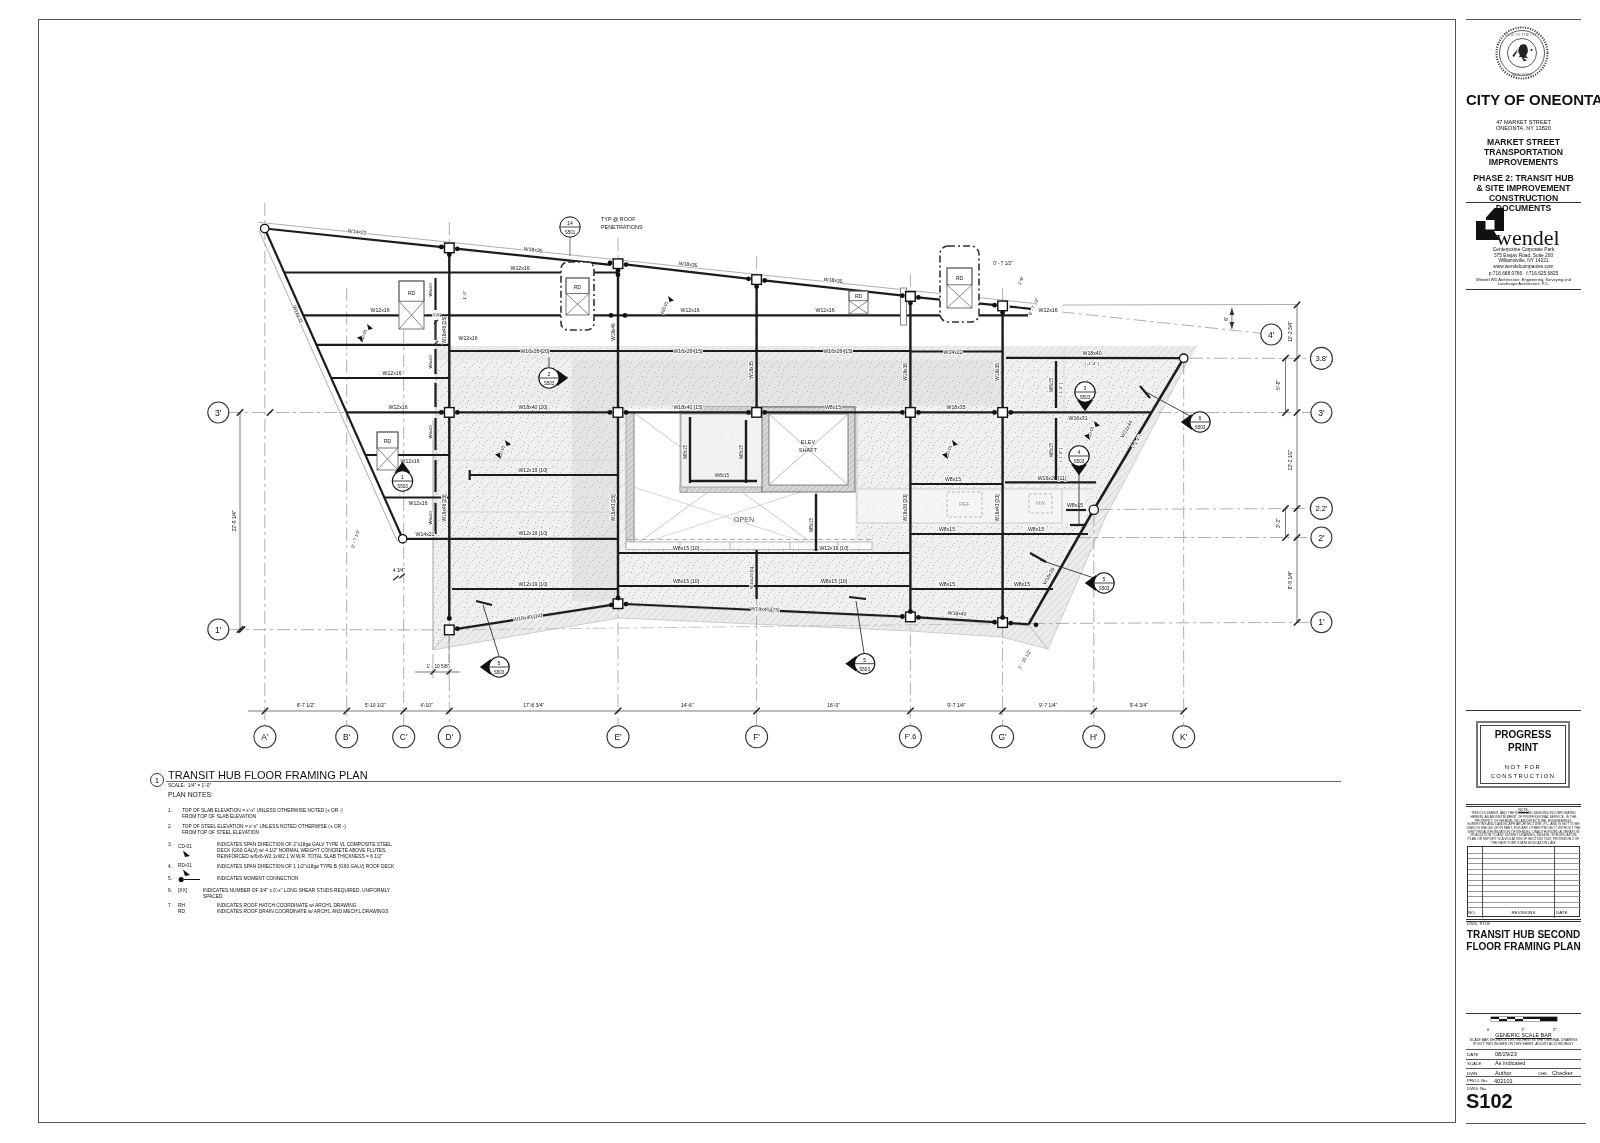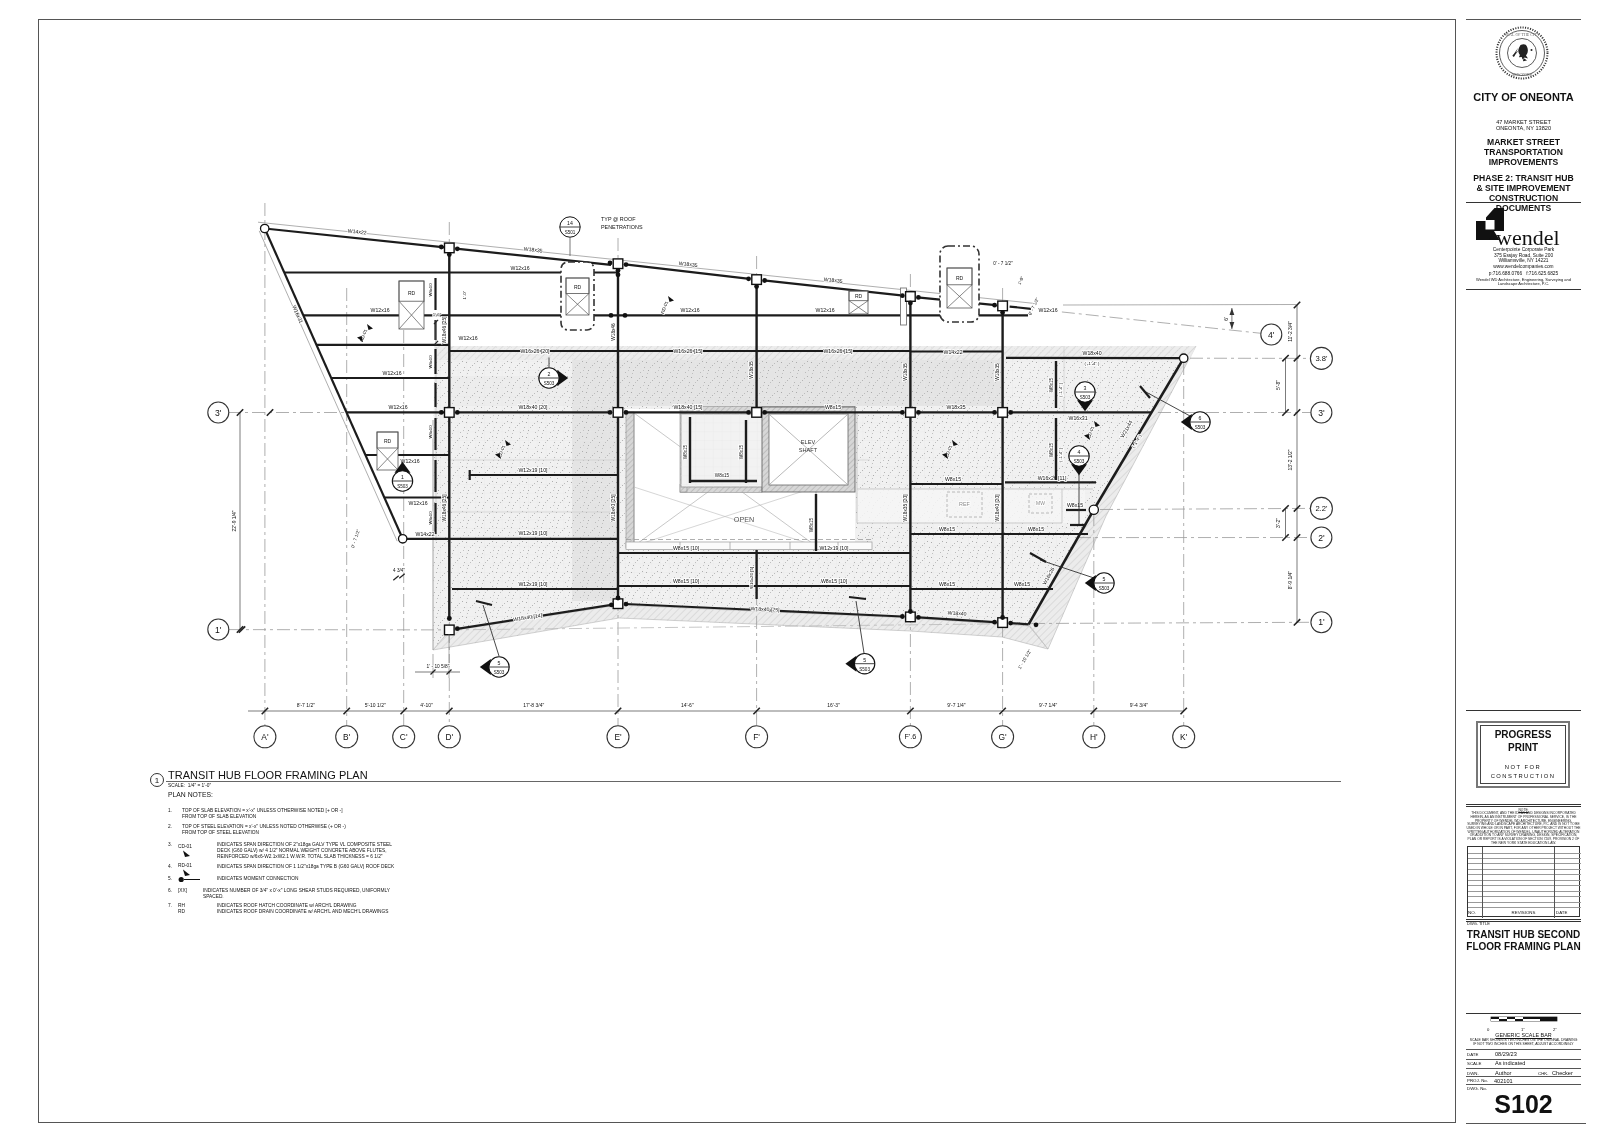--- a/index.html
+++ b/index.html
@@ -843,21 +843,21 @@
 <circle cx="30" cy="30" r="14.5" fill="none" stroke="#333" stroke-width="0.8"></circle>
 <text x="30" y="12.5" font-size="4" text-anchor="middle" fill="#666" font-family="Liberation Serif">SEAL&nbsp;OF&nbsp;THE&nbsp;CITY</text>
 <text x="30" y="52.5" font-size="4" text-anchor="middle" fill="#666" font-family="Liberation Serif">NEW YORK</text>
 <path d="M28.5 22 q5.5 -2.5 7 3 q1.2 4.5 -1.5 7.5 l2 3 -3.5 -1 -2 2 -0.8 -2.6 -2.8 0.4 1 -2.4 q-2.6 -3.2 -1 -7 Z" fill="#222"></path>
 <path d="M26 25 l-5.5 8 1.6 0.7 Z" fill="#222"></path>
 <path d="M27 27 l-6.5 5.5 1 1.2 Z" fill="#222"></path>
 <circle cx="39.5" cy="27" r="1" fill="#222"></circle>
 <path d="M31.5 35 l3.5 2.5 -4 0.8 Z" fill="#222"></path>
 </svg>
 
-<div style="position:absolute;left:1466px;top:91px;width:115px;text-align:center;font-size:11px;font-weight:bold;line-height:1.15;white-space:nowrap;">CITY OF ONEONTA</div>
+<div style="position:absolute;left:1466px;top:91px;width:115px;text-align:center;font-size:15px;font-weight:bold;line-height:1.15;white-space:nowrap;">CITY OF ONEONTA</div>
 <div style="position:absolute;left:1466px;top:119px;width:115px;text-align:center;font-size:5.6px;font-weight:normal;line-height:1.15;white-space:nowrap;">47 MARKET STREET<br>ONEONTA, NY 13820</div>
 
 <div style="position:absolute;left:1466px;top:138px;width:115px;text-align:center;font-size:8.6px;font-weight:bold;line-height:1.15;white-space:nowrap;">MARKET STREET<br>TRANSPORTATION<br>IMPROVEMENTS</div>
 <div style="position:absolute;left:1466px;top:174px;width:115px;text-align:center;font-size:8.6px;font-weight:bold;line-height:1.15;white-space:nowrap;">PHASE 2: TRANSIT HUB<br>&amp; SITE IMPROVEMENT<br>CONSTRUCTION<br>DOCUMENTS</div>
 <div style="position:absolute;left:1466px;top:202px;width:115px;height:0;border-top:1.2px solid #333"></div>
 
 <svg width="100" height="42" viewBox="0 0 100 42" style="position:absolute;left:1474px;top:206px">
 <rect x="12" y="2" width="18" height="23" fill="#111"></rect>
 <path d="M12 2 L20.5 2 L12 11.5 Z" fill="#fff"></path>
 <rect x="2" y="15" width="18" height="19" fill="#111"></rect>
@@ -938,21 +938,21 @@
 <div style="position:absolute;left:1467px;top:1061px;font-size:4.4px;font-weight:normal;line-height:1.15;white-space:nowrap;">SCALE</div>
 <div style="position:absolute;left:1495px;top:1060px;font-size:5.6px;font-weight:normal;line-height:1.15;white-space:nowrap;">As indicated</div>
 <div style="position:absolute;left:1467px;top:1070.5px;font-size:4.4px;font-weight:normal;line-height:1.15;white-space:nowrap;">DWN.</div>
 <div style="position:absolute;left:1495px;top:1069.5px;font-size:5.6px;font-weight:normal;line-height:1.15;white-space:nowrap;">Author</div>
 <div style="position:absolute;left:1538px;top:1070.5px;font-size:4.4px;font-weight:normal;line-height:1.15;white-space:nowrap;">CHK.</div>
 <div style="position:absolute;left:1552px;top:1069.5px;font-size:5.6px;font-weight:normal;line-height:1.15;white-space:nowrap;">Checker</div>
 <div style="position:absolute;left:1467px;top:1078px;font-size:4.4px;font-weight:normal;line-height:1.15;white-space:nowrap;">PROJ. No.</div>
 <div style="position:absolute;left:1494px;top:1077.5px;font-size:5.6px;font-weight:normal;line-height:1.15;white-space:nowrap;">402101</div>
 <div style="position:absolute;left:1467px;top:1086px;font-size:4.4px;font-weight:normal;line-height:1.15;white-space:nowrap;">DWG. No.</div>
 
-<div style="position:absolute;left:1466px;top:1090px;width:115px;text-align:center;font-size:25px;font-weight:bold;line-height:1.15;white-space:nowrap;">S102</div>
+<div style="position:absolute;left:1466px;top:1090px;width:115px;text-align:left;font-size:20px;font-weight:bold;line-height:1.15;white-space:nowrap;">S102</div>
 <div style="position:absolute;left:1466px;top:1123px;width:120px;height:0;border-top:1.5px solid #555"></div>
 
 <div style="position:absolute;left:150px;top:773px;width:14px;height:14px;border:1px solid #333;border-radius:50%;text-align:center;font-size:8px;line-height:14px">1</div>
 <div style="position:absolute;left:168px;top:768.5px;font-size:11px;font-weight:normal;line-height:1.15;white-space:nowrap;">TRANSIT HUB FLOOR FRAMING PLAN</div>
 <div style="position:absolute;left:166px;top:780.5px;width:1175px;height:0;border-top:1px solid #666"></div>
 <div style="position:absolute;left:168px;top:782.5px;font-size:4.8px;font-weight:normal;line-height:1.15;white-space:nowrap;">SCALE:&nbsp; 1/4" = 1'-0"</div>
 <div style="position:absolute;left:168px;top:791px;font-size:6.8px;font-weight:normal;line-height:1.15;white-space:nowrap;">PLAN NOTES:</div>
 
 <div style="position:absolute;left:168px;top:808px;font-size:4.8px;font-weight:normal;line-height:1.15;white-space:nowrap;">1.</div>
 <div style="position:absolute;left:182px;top:808px;font-size:4.8px;line-height:1.3;color:#111">TOP OF SLAB ELEVATION = x'-x" UNLESS OTHERWISE NOTED [+ OR -]<br>FROM TOP OF SLAB ELEVATION</div>

